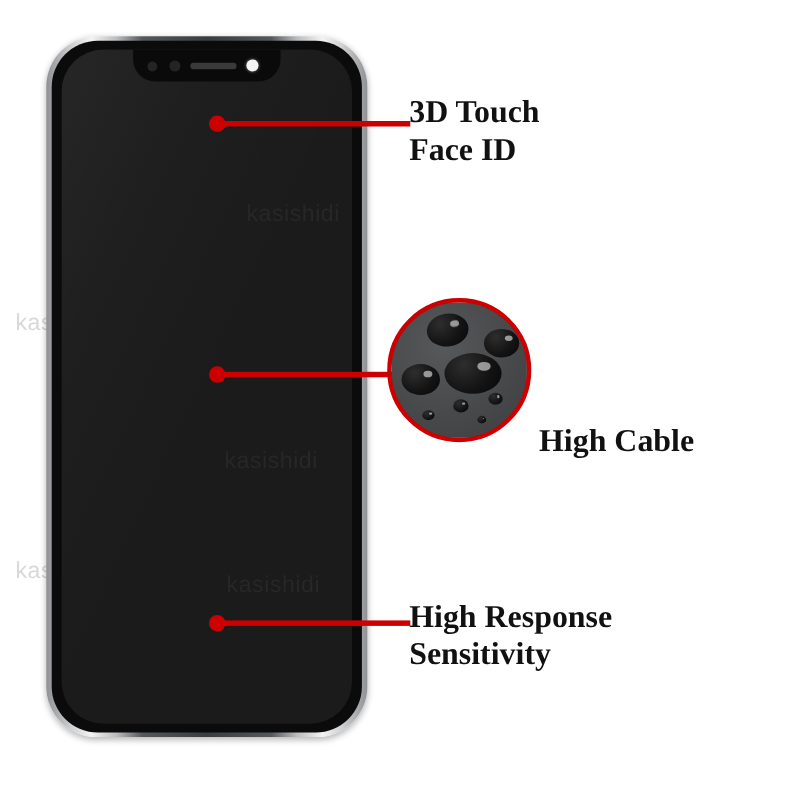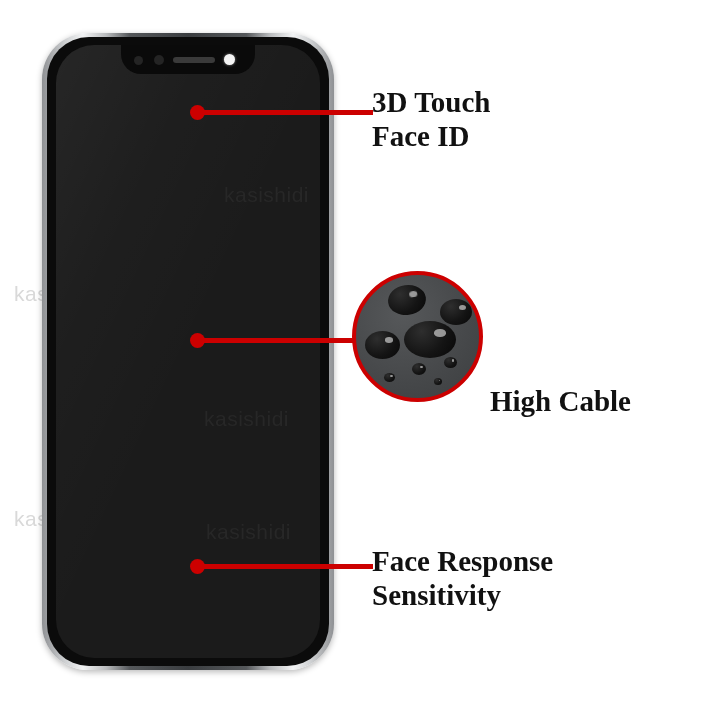--- a/index.html
+++ b/index.html
@@ -224,16 +224,16 @@
     <div class="blob" id="blob-s1"></div>
     <div class="blob" id="blob-s2"></div>
     <div class="blob" id="blob-s3"></div>
     <div class="blob" id="blob-s4"></div>
   </div>
 
   <div class="callout-label" style="left:490px; top:385px;">High Cable</div>
 
   <div class="callout-line" style="left:197px; top:564px; width:176px;"></div>
   <div class="callout-dot" style="left:190px; top:559px;"></div>
-  <div class="callout-label" style="left:372px; top:545px;">Face Response
+  <div class="callout-label" style="left:372px; top:545px;">High Response
 Sensitivity</div>
 
 </div>
 
 </body></html>

